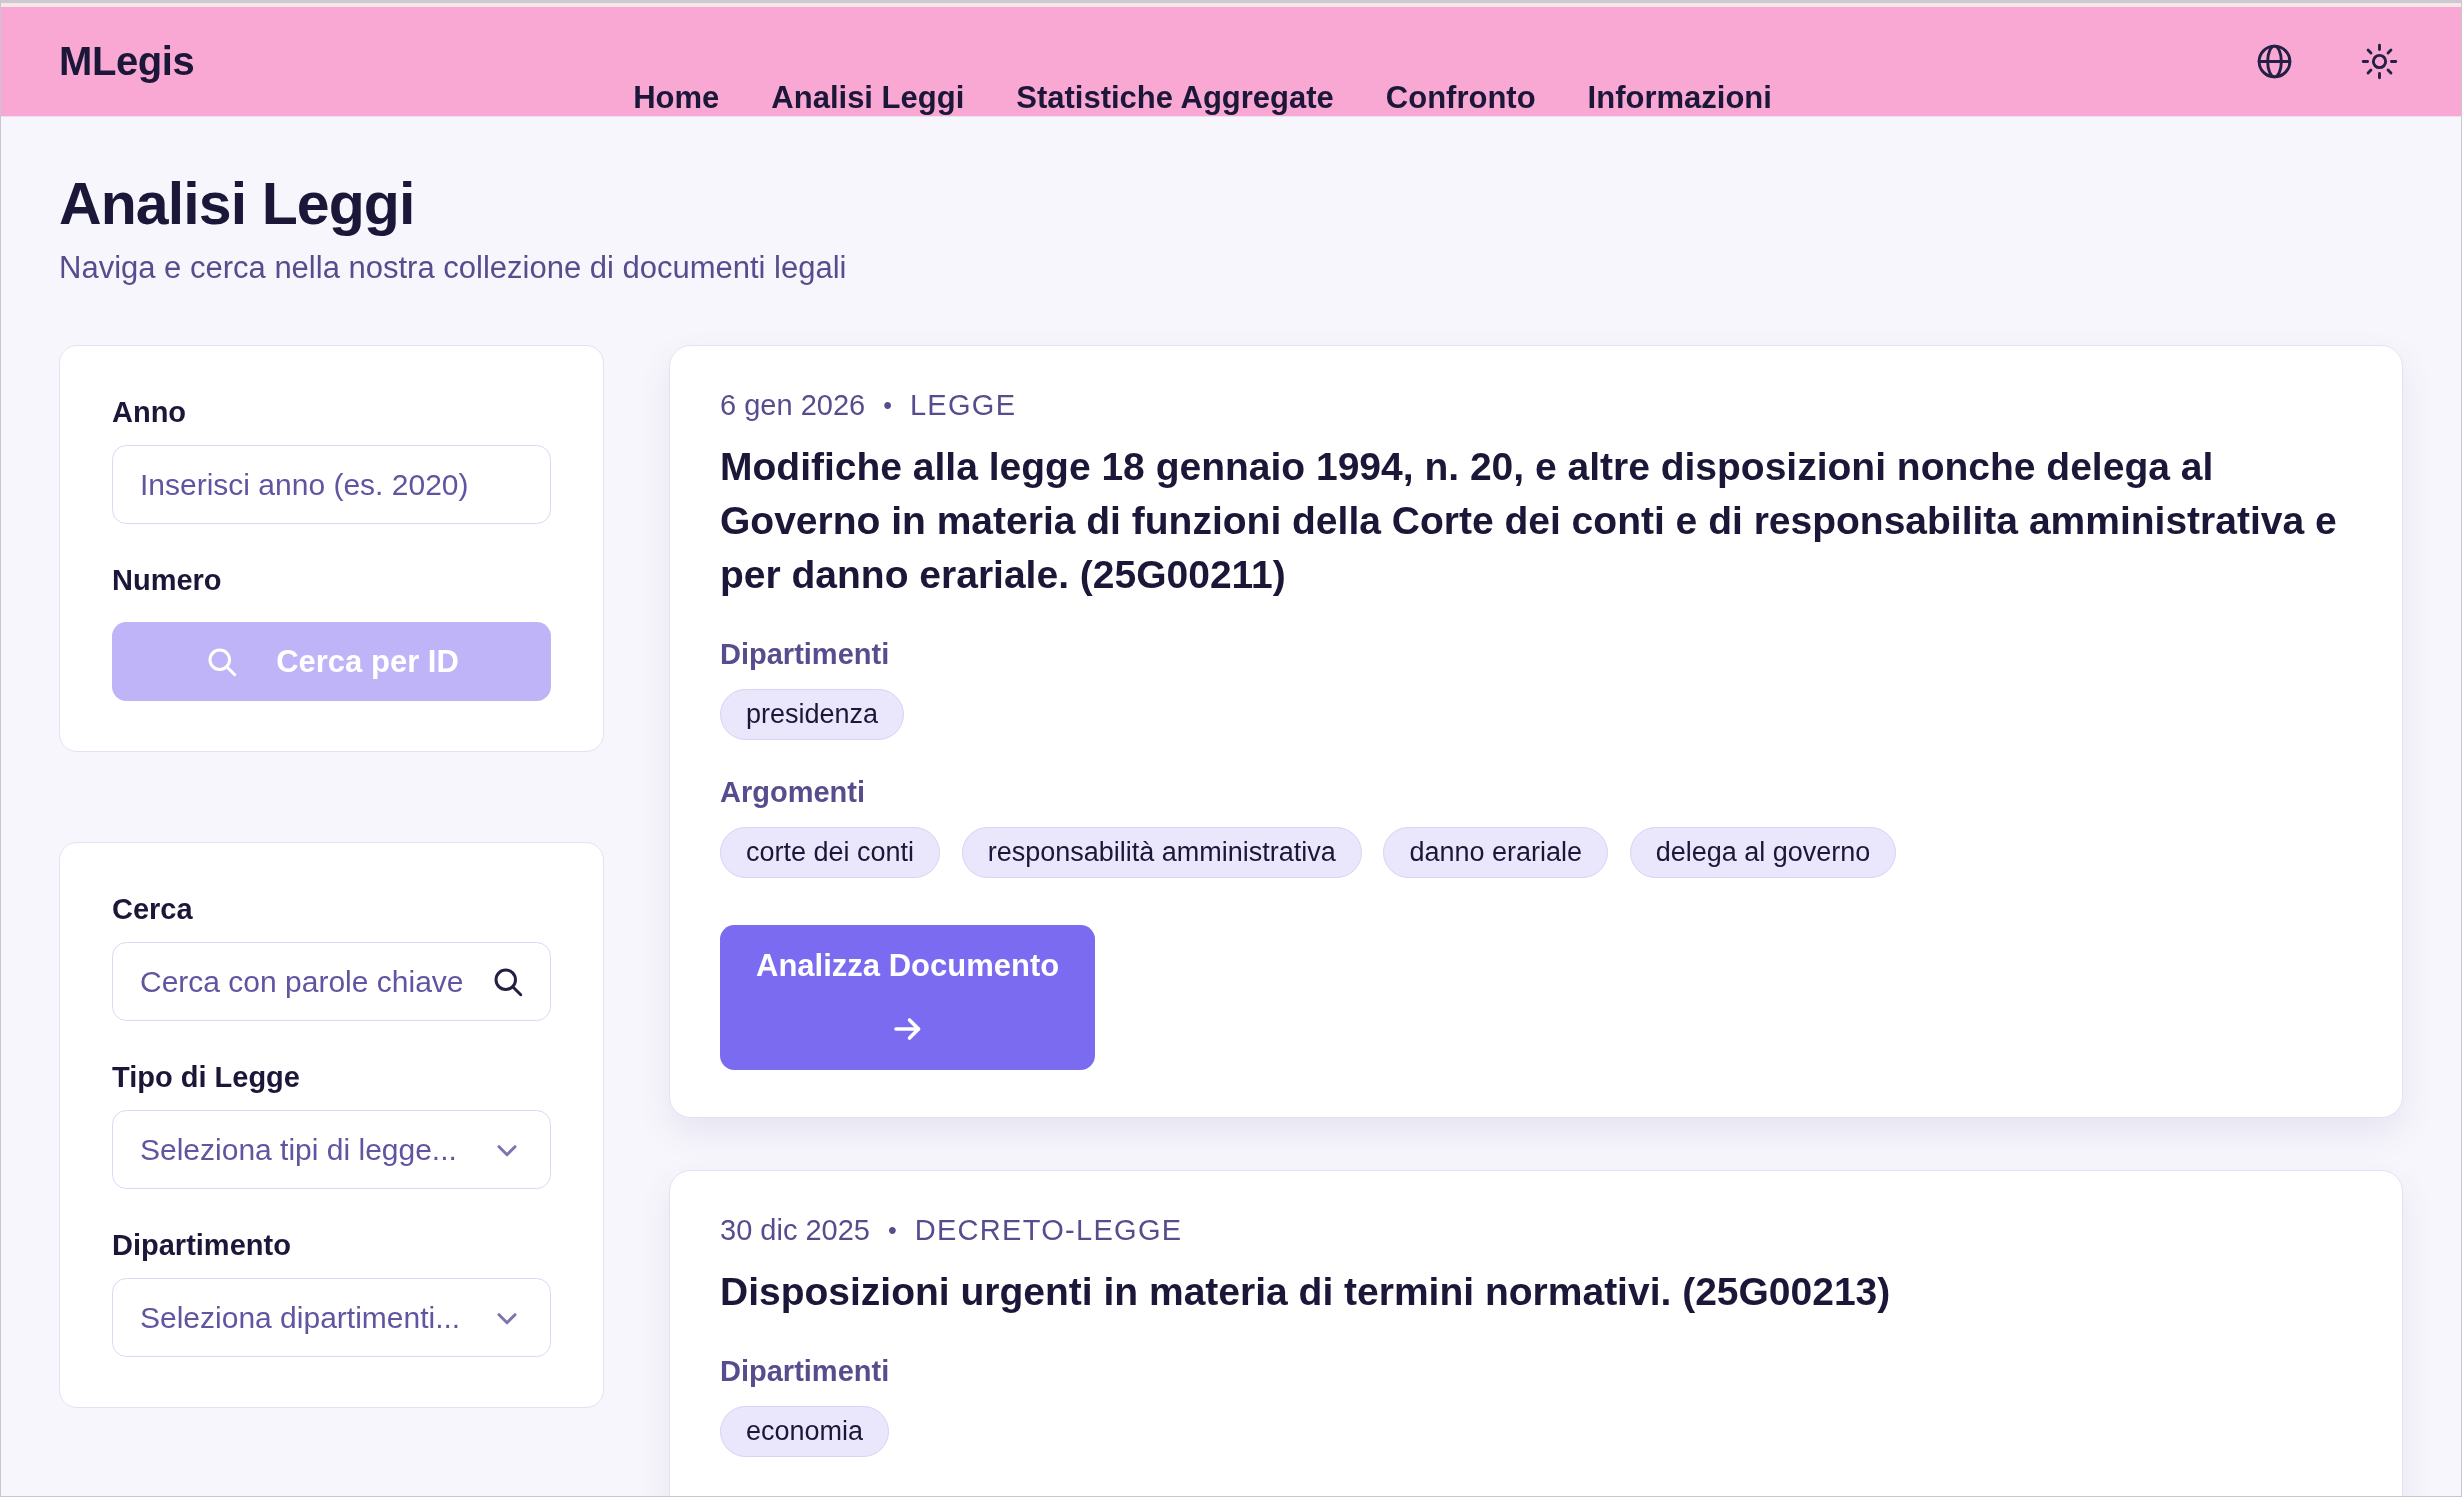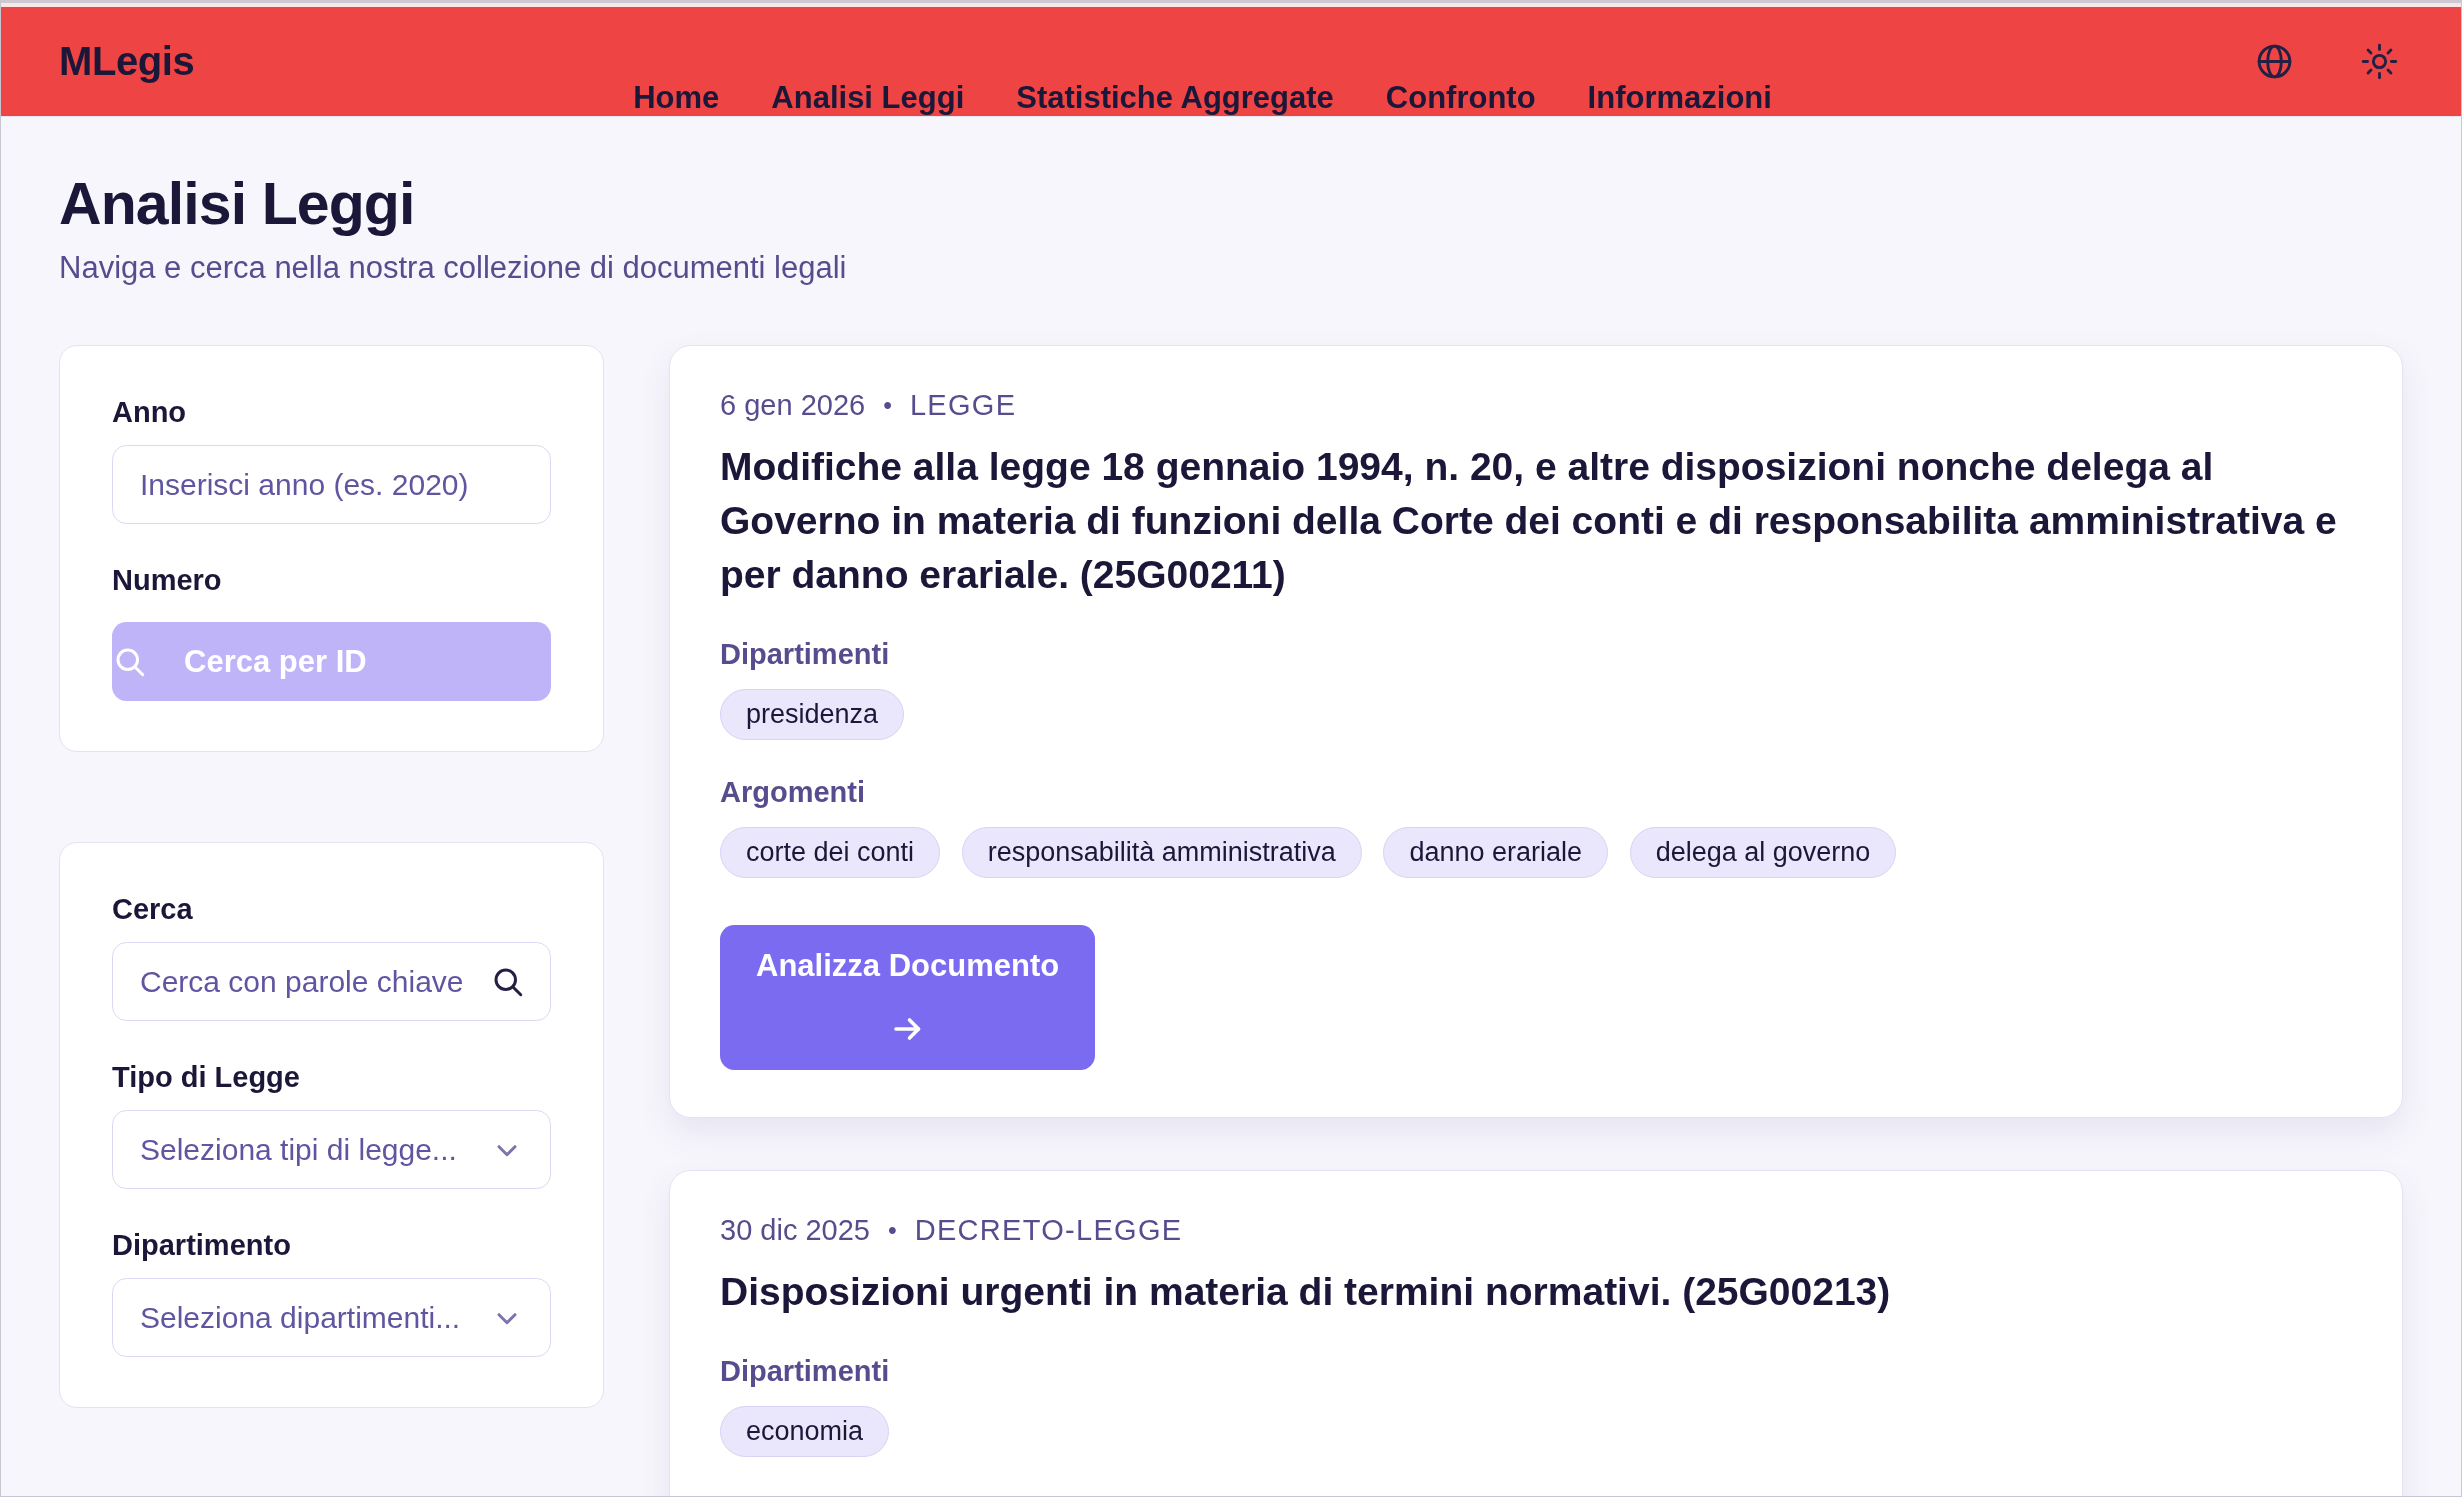--- a/index.html
+++ b/index.html
@@ -21,21 +21,21 @@
     background:var(--page-bg);
     color:var(--ink);
     border-left:1.8px solid #c9c5d1;
     border-right:1.8px solid #c9c5d1;
     border-bottom:1.8px solid #c9c5d1;
   }
   .window-strip-gray{height:2.7px;background:#cdc9d3;}
   .window-strip-pink{height:4.5px;background:#f7e7e7;}
 
   header{
-    height:110px;background:#ef4444;border-bottom:1.8px solid #e6e3f2;
+    height:110px;background:#f9a8d4;border-bottom:1.8px solid #e6e3f2;
     display:flex;align-items:center;padding:0 58px;position:relative;
   }
   .brand{font-size:40px;font-weight:800;letter-spacing:-0.4px;color:var(--ink);}
   nav{
     position:absolute;left:50%;top:0;height:100%;
     transform:translateX(-52.5%);
     display:flex;align-items:flex-end;gap:52px;
   }
   nav a{font-size:31px;font-weight:600;color:var(--ink);text-decoration:none;white-space:nowrap;}
   .header-actions{margin-left:auto;display:flex;align-items:center;gap:58px;}
@@ -56,21 +56,21 @@
   .text-input{
     width:100%;height:79px;border:1.8px solid var(--input-border);border-radius:14.4px;
     padding:12px 27px;font-size:30px;color:var(--ink);background:#fff;outline:none;
     font-family:inherit;
   }
   .text-input::placeholder{color:var(--placeholder);opacity:1;}
 
   .btn-id{
     margin-top:25px;width:100%;height:79px;background:var(--accent-muted);
     border:none;border-radius:14.4px;color:#fff;font-size:31px;font-weight:600;
-    display:flex;align-items:center;gap:36px;cursor:pointer;
+    display:flex;align-items:center;justify-content:center;gap:36px;cursor:pointer;
     font-family:inherit;
   }
   .btn-id svg{width:36px;height:36px;stroke:#fff;fill:none;stroke-width:2;stroke-linecap:round;}
 
   .filters-title{font-size:40px;font-weight:800;color:var(--ink);margin-bottom:31px;}
   .filter-field{margin-bottom:40px;}
   .filter-field:last-child{margin-bottom:0;}
   .input-wrap{position:relative;}
   .input-wrap .text-input{padding-right:86px;}
   .input-wrap .search-glyph{

